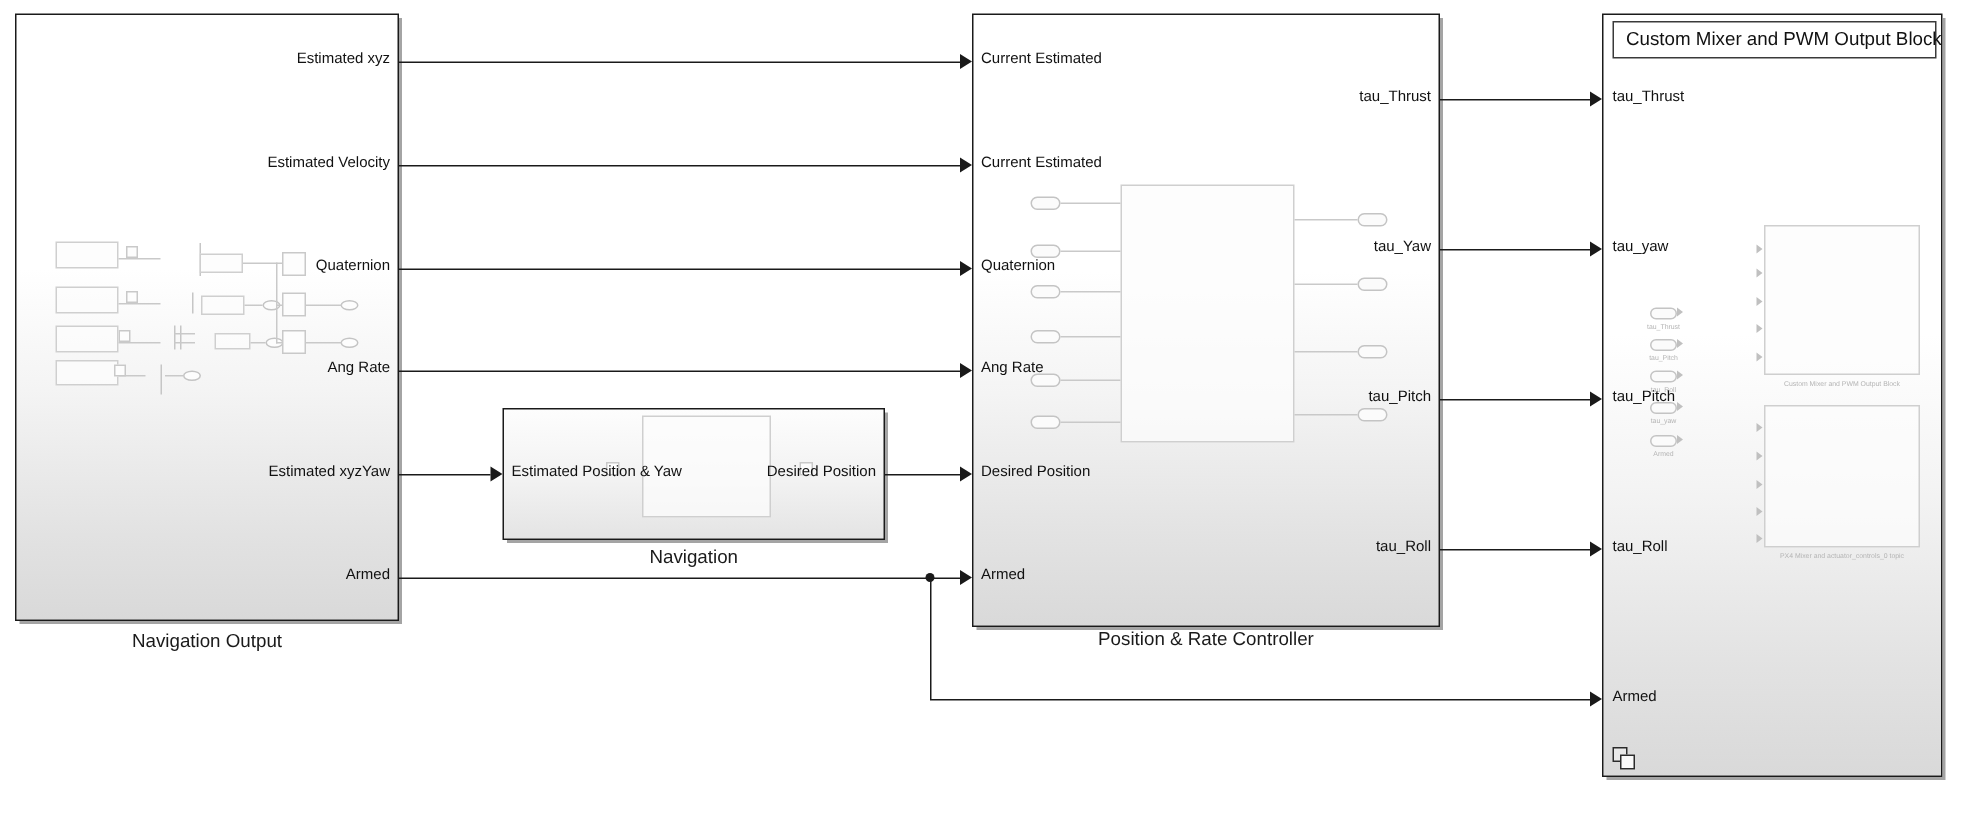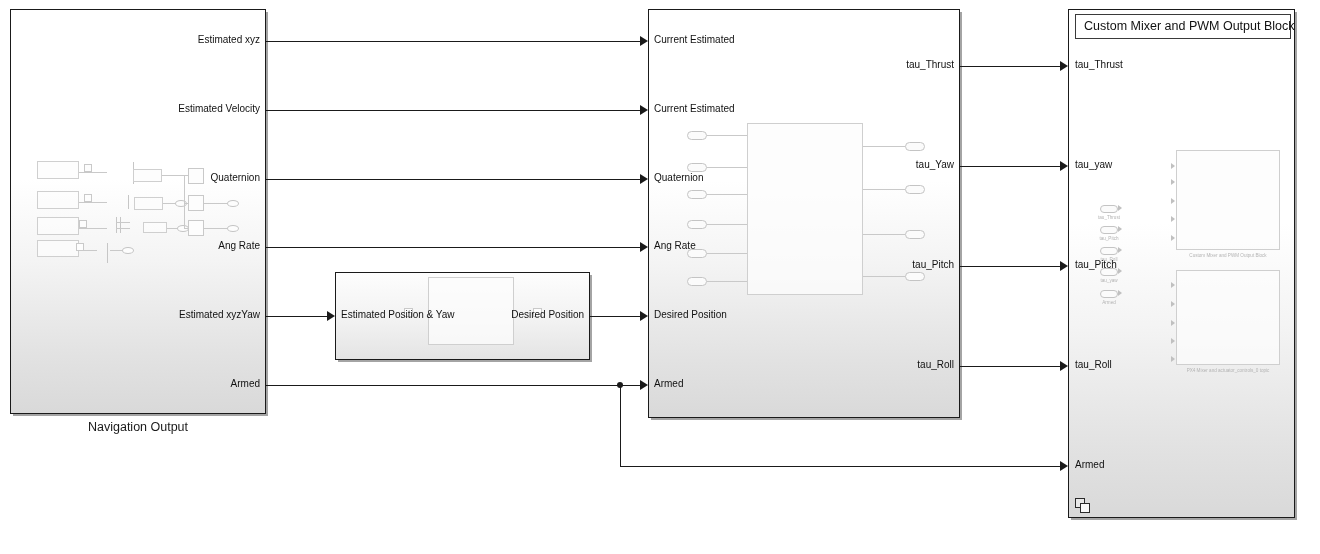--- a/index.html
+++ b/index.html
@@ -217,20 +217,21 @@
 
   <div class="blk-title" style="left:10px; top:420px; width:256px;">Navigation Output</div>
 
   <div class="sl-block flat" style="left:335px; top:272px; width:255px; height:88px;"></div>
   <div class="ghost" style="left:428px; top:277px; width:86px; height:68px;"></div>
   <div class="ghost-sq" style="left:404px; top:308px; width:9px; height:9px;"></div>
   <div class="ghost-sq" style="left:533px; top:308px; width:9px; height:9px;"></div>
 
   <div class="port-label in" style="left:341px; top:310px;">Estimated Position &amp; Yaw</div>
   <div class="port-label out" style="left:404px; top:310px; width:180px;">Desired Position</div>
+  <div class="blk-title" style="left:335px; top:364px; width:255px;">Navigation</div>
 
   <div class="sl-block" style="left:648px; top:9px; width:312px; height:409px;"></div>
 
   <div>
     <div class="ghost" style="left:747px; top:123px; width:116px; height:172px;"></div>
     <div class="ghost-pill" style="left:687px; top:131px; width:20px; height:9px;"></div>
     <div class="ghost-pill" style="left:687px; top:163px; width:20px; height:9px;"></div>
     <div class="ghost-pill" style="left:687px; top:190px; width:20px; height:9px;"></div>
     <div class="ghost-pill" style="left:687px; top:220px; width:20px; height:9px;"></div>
     <div class="ghost-pill" style="left:687px; top:249px; width:20px; height:9px;"></div>
@@ -259,20 +260,21 @@
   <div class="port-label in" style="left:654px; top:173px;">Quaternion</div>
   <div class="port-label in" style="left:654px; top:241px;">Ang Rate</div>
   <div class="port-label in" style="left:654px; top:310px;">Desired Position</div>
   <div class="port-label in" style="left:654px; top:379px;">Armed</div>
 
   <div class="port-label out" style="left:760px; top:60px; width:194px;">tau_Thrust</div>
   <div class="port-label out" style="left:760px; top:160px; width:194px;">tau_Yaw</div>
   <div class="port-label out" style="left:760px; top:260px; width:194px;">tau_Pitch</div>
   <div class="port-label out" style="left:760px; top:360px; width:194px;">tau_Roll</div>
 
+  <div class="blk-title" style="left:648px; top:419px; width:312px;">Position &amp; Rate Controller</div>
 
   <div class="sl-block" style="left:1068px; top:9px; width:227px; height:509px;"></div>
 
   <div class="title-box" style="left:1075px; top:14px; width:216px; height:25px;">Custom Mixer and PWM Output Block</div>
 
   <div>
 
     <div class="ghost-pill" style="left:1100px; top:205px; width:18px; height:8px;"></div>
     <div class="ghost-arrow" style="left:1118px; top:205px;"></div>
     <div class="ghost-text" style="left:1088px; top:215px; width:42px;">tau_Thrust</div>

